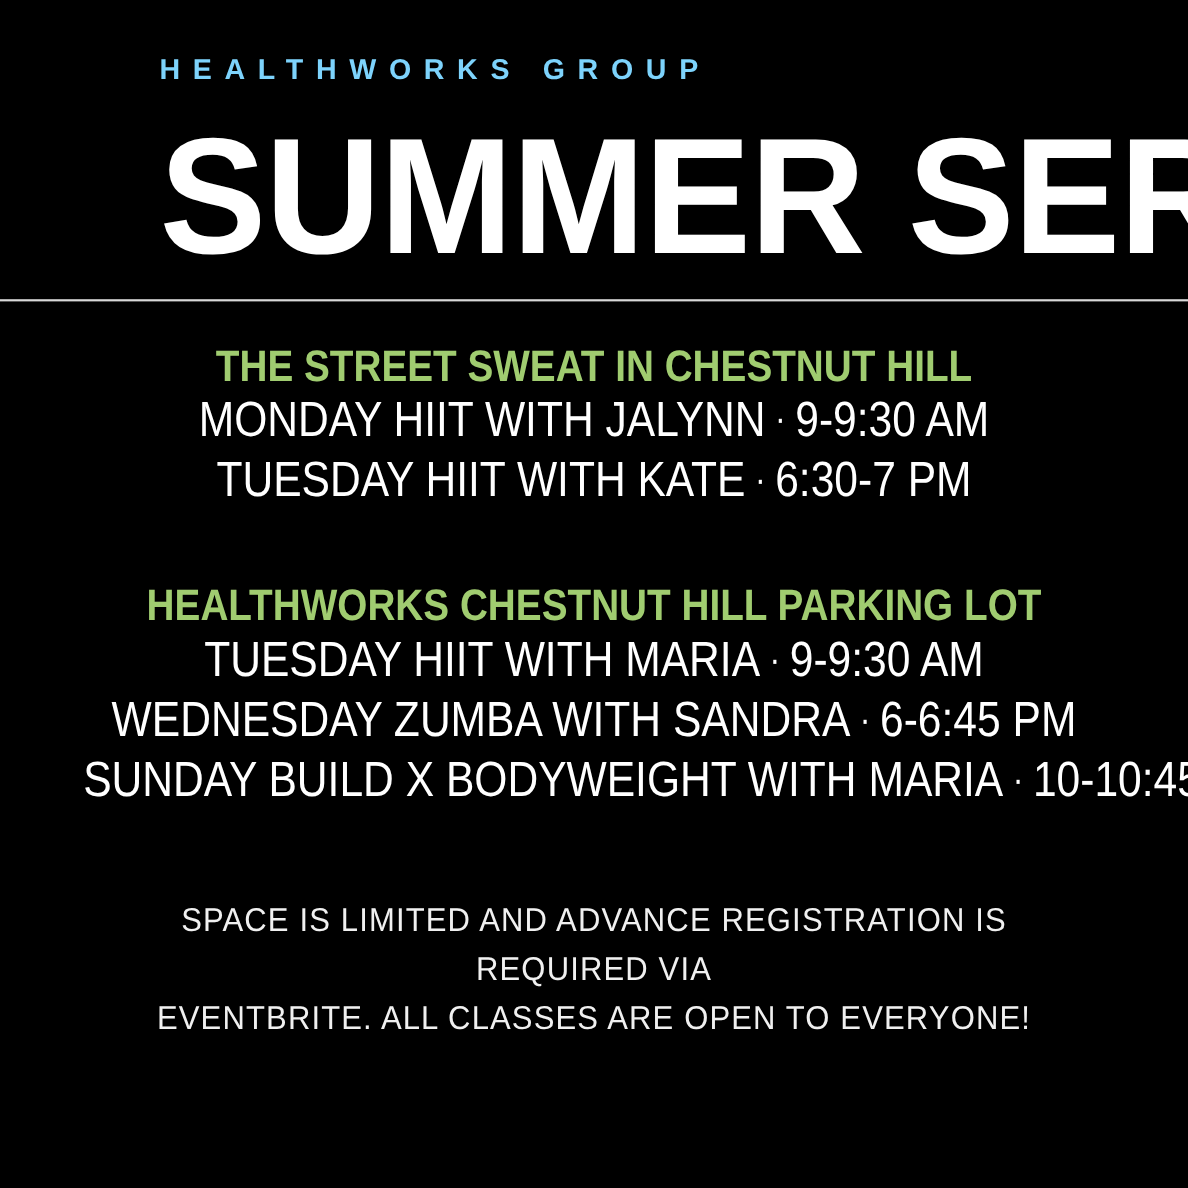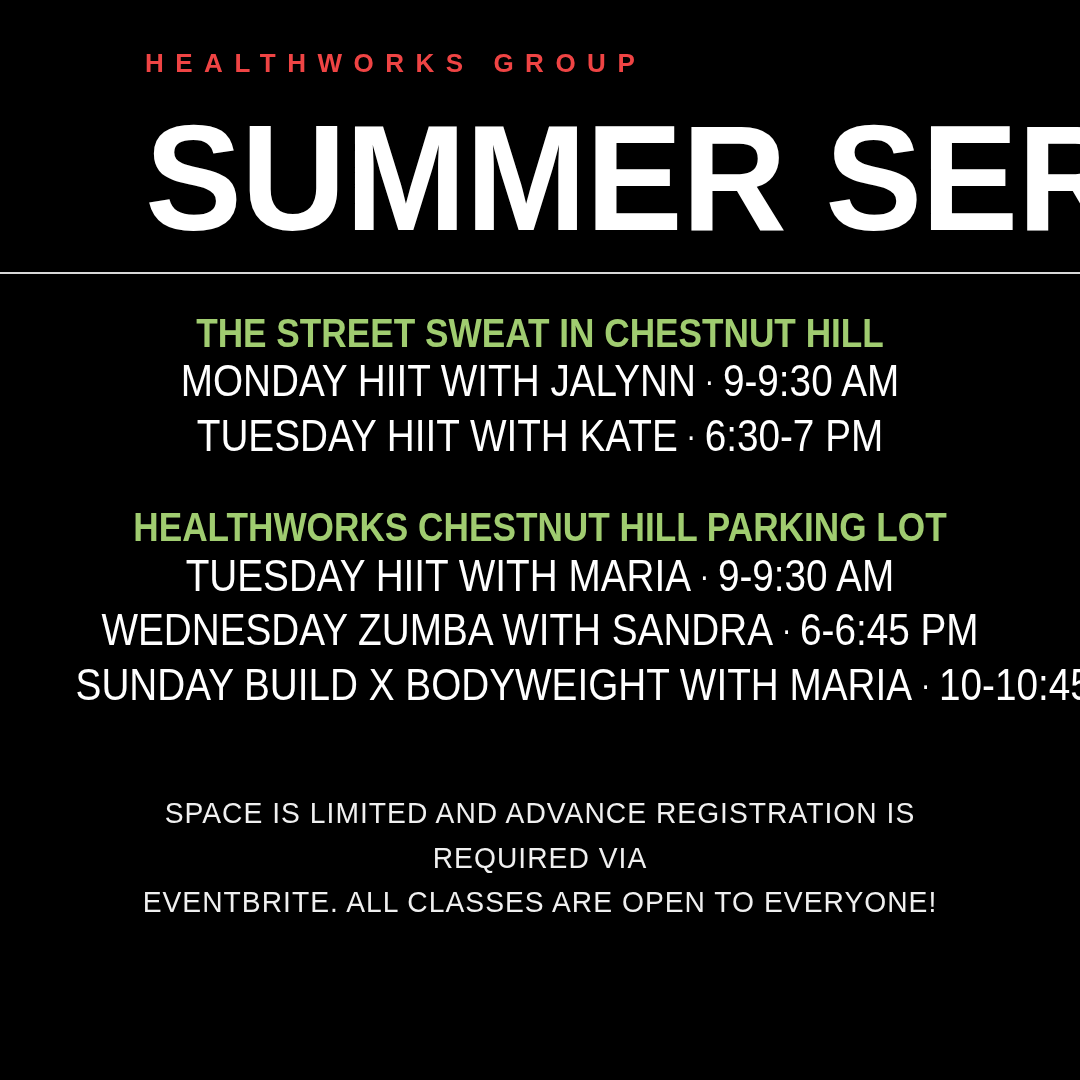--- a/index.html
+++ b/index.html
@@ -29,21 +29,21 @@
   }
 
   .brand {
     position: absolute;
     left: 145px;
     top: 50px;
     font-family: "Liberation Sans", sans-serif;
     font-size: 26px;
     font-weight: 700;
     letter-spacing: 11.5px;
-    color: #ef4444;
+    color: #7dd3fc;
     line-height: 1;
     white-space: nowrap;
   }
 
   .main-title {
     position: absolute;
     left: 145px;
     top: 108px;
     width: 790px;
     height: 140px;
@@ -121,21 +121,21 @@
     line-height: 1.48;
     letter-spacing: 1.1px;
     text-align: center;
     width: 900px;
     transform: scaleX(0.94);
   }
 
   
   #sec-0 { margin-top: 38px; }
   #sec-1 { margin-top: 66px; }
-  #sec-2 { margin-top: 42px; }
+  #sec-2 { margin-top: 66px; }
   #footer-wrap { margin-top: 78px; }
 </style>
 </head>
 <body>
 
 <div id="poster">
 
   <div class="header-block">
     <div class="brand">HEALTHWORKS GROUP</div>
     <div class="main-title">SUMMER SERIES</div>

